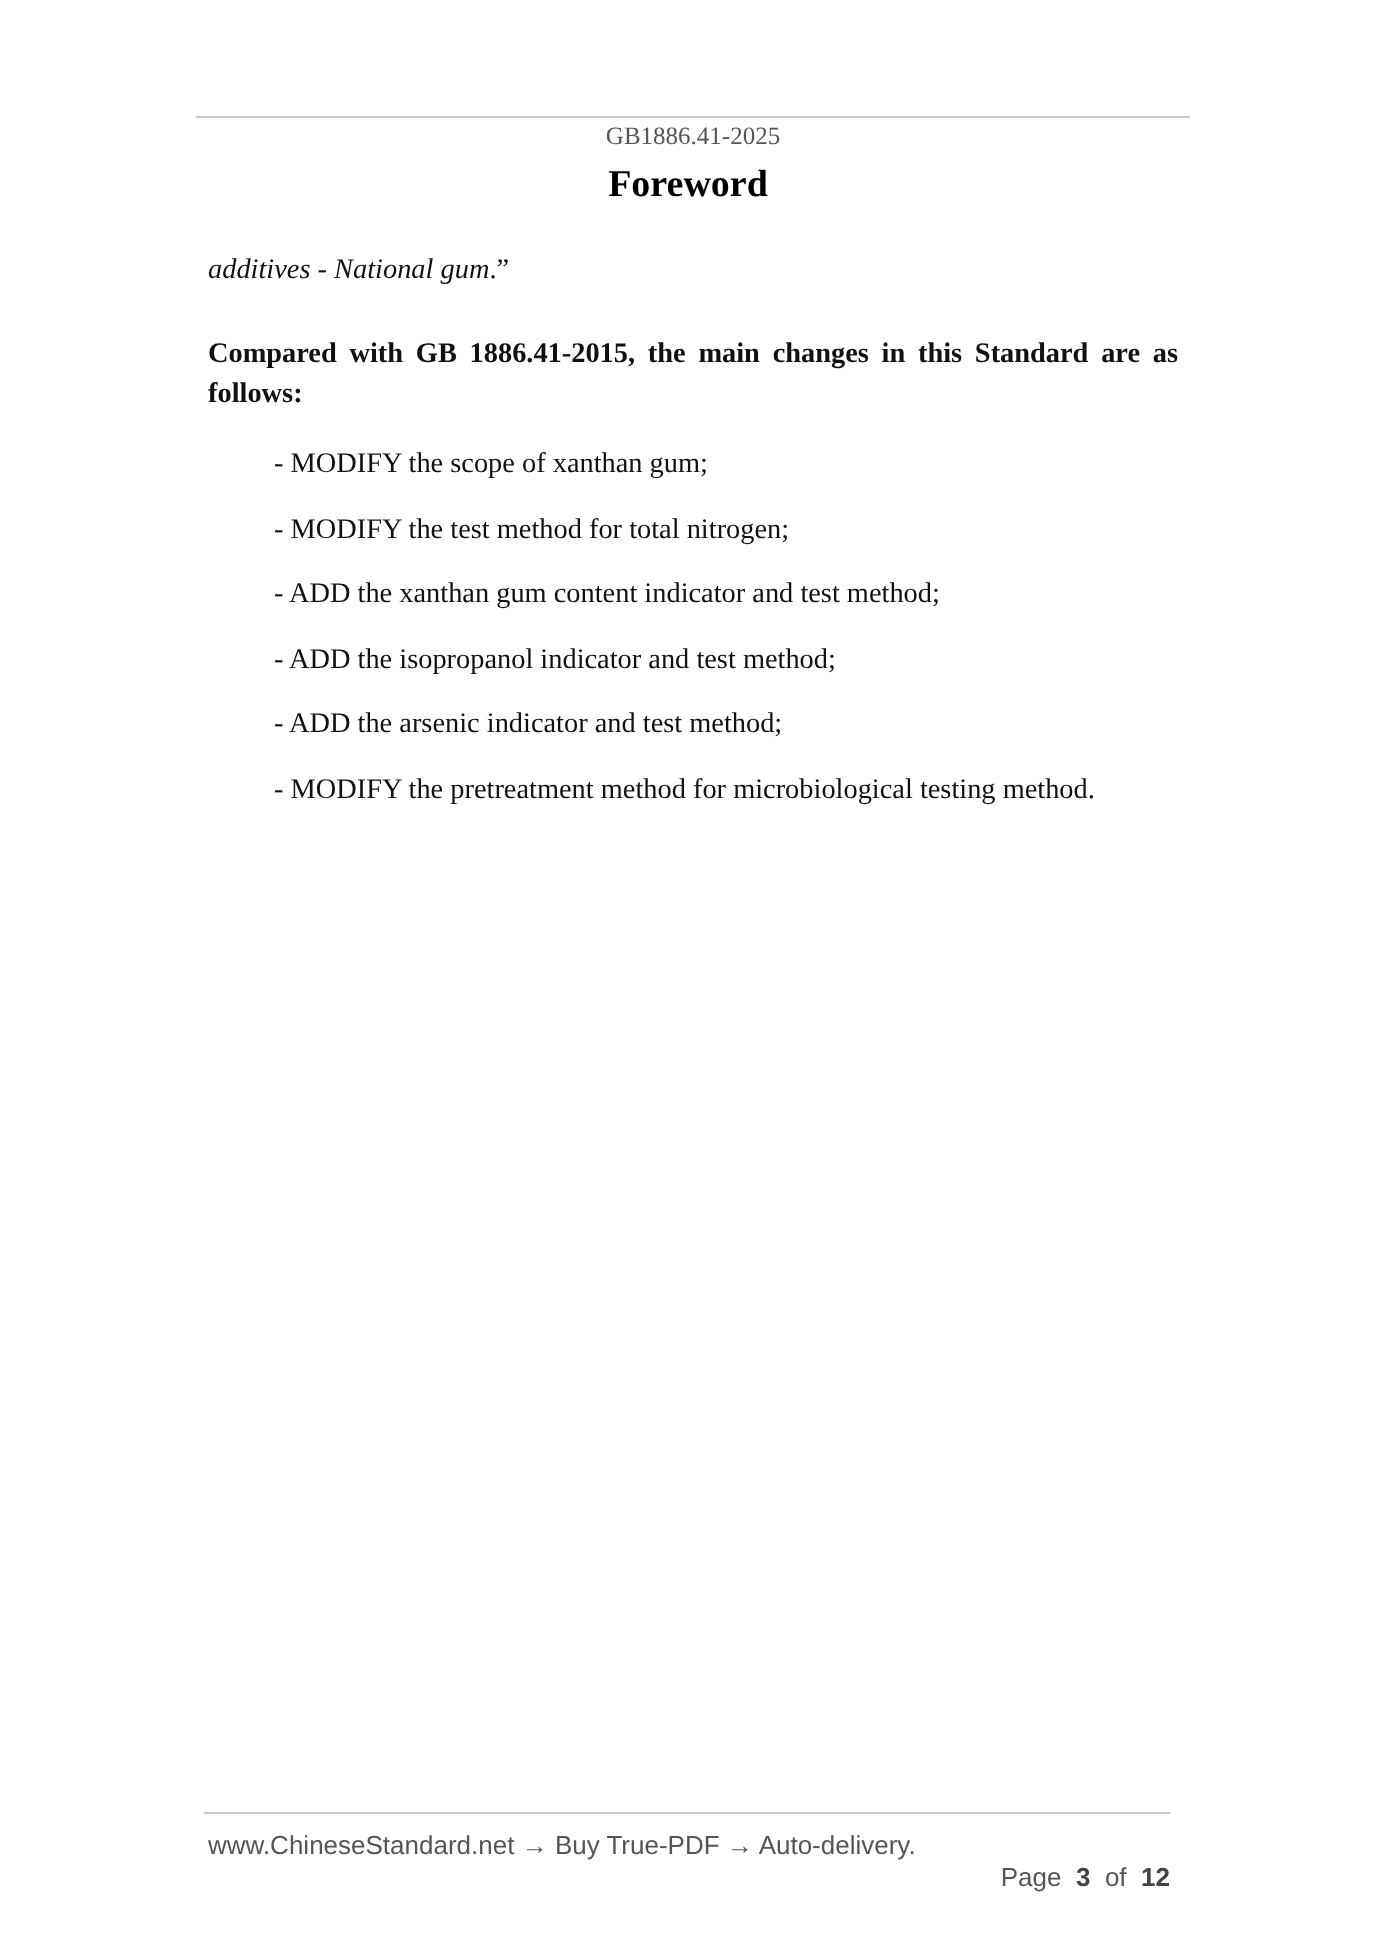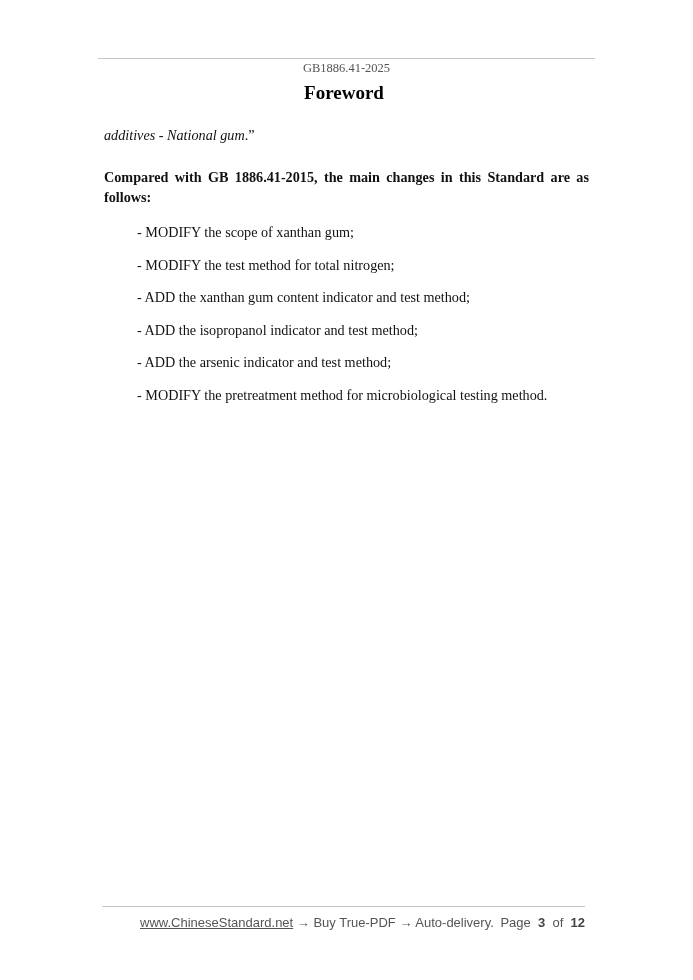--- a/index.html
+++ b/index.html
@@ -91,27 +91,25 @@
       font-size: 13px;
       color: #555555;
     }
     .footer .left {
       position: absolute;
       left: 0;
       top: 0;
     }
     .footer a {
       color: #555555;
-      text-decoration: underline;
-      margin-left: 36px;
     }
     .footer .right {
       position: absolute;
       right: 0;
-      top: 0;
+      top: 16px;
     }
     .footer b { color: #444; }
     em { font-style: italic; }
   </style>
 </head>
 <body>
 
 <div class="page-header">GB1886.41-2025</div>
 <div class="header-rule"></div>
 

